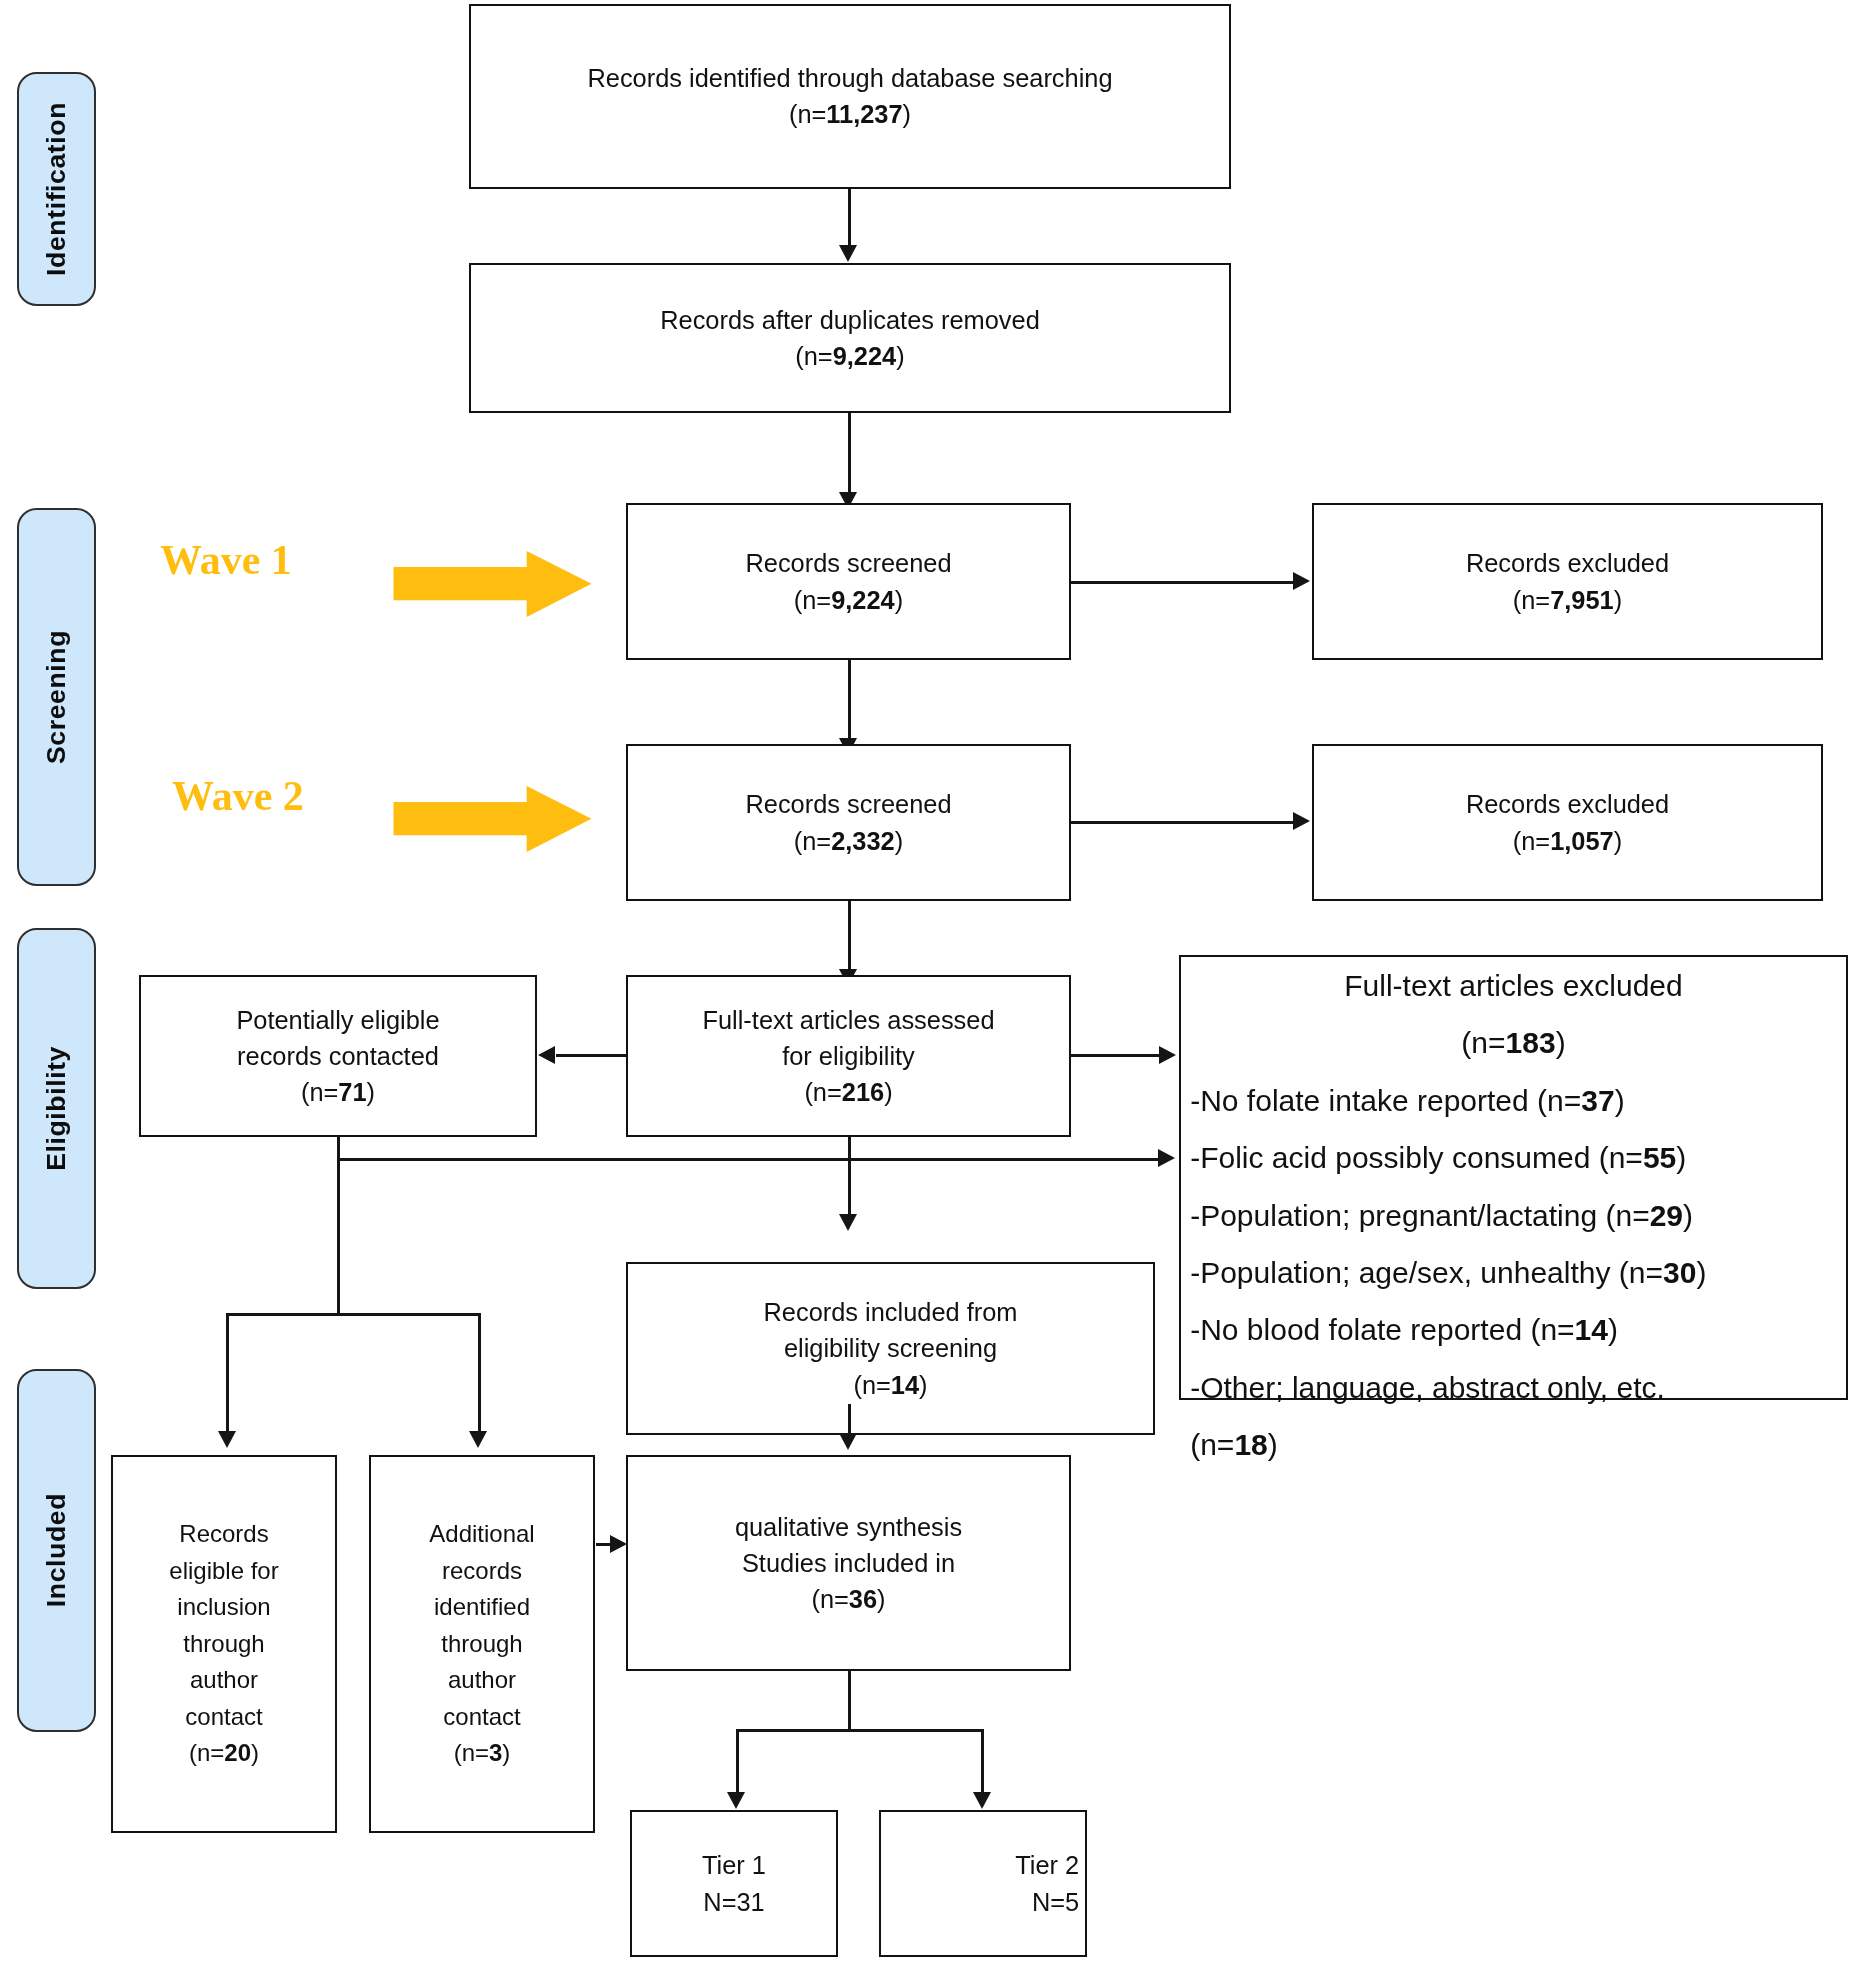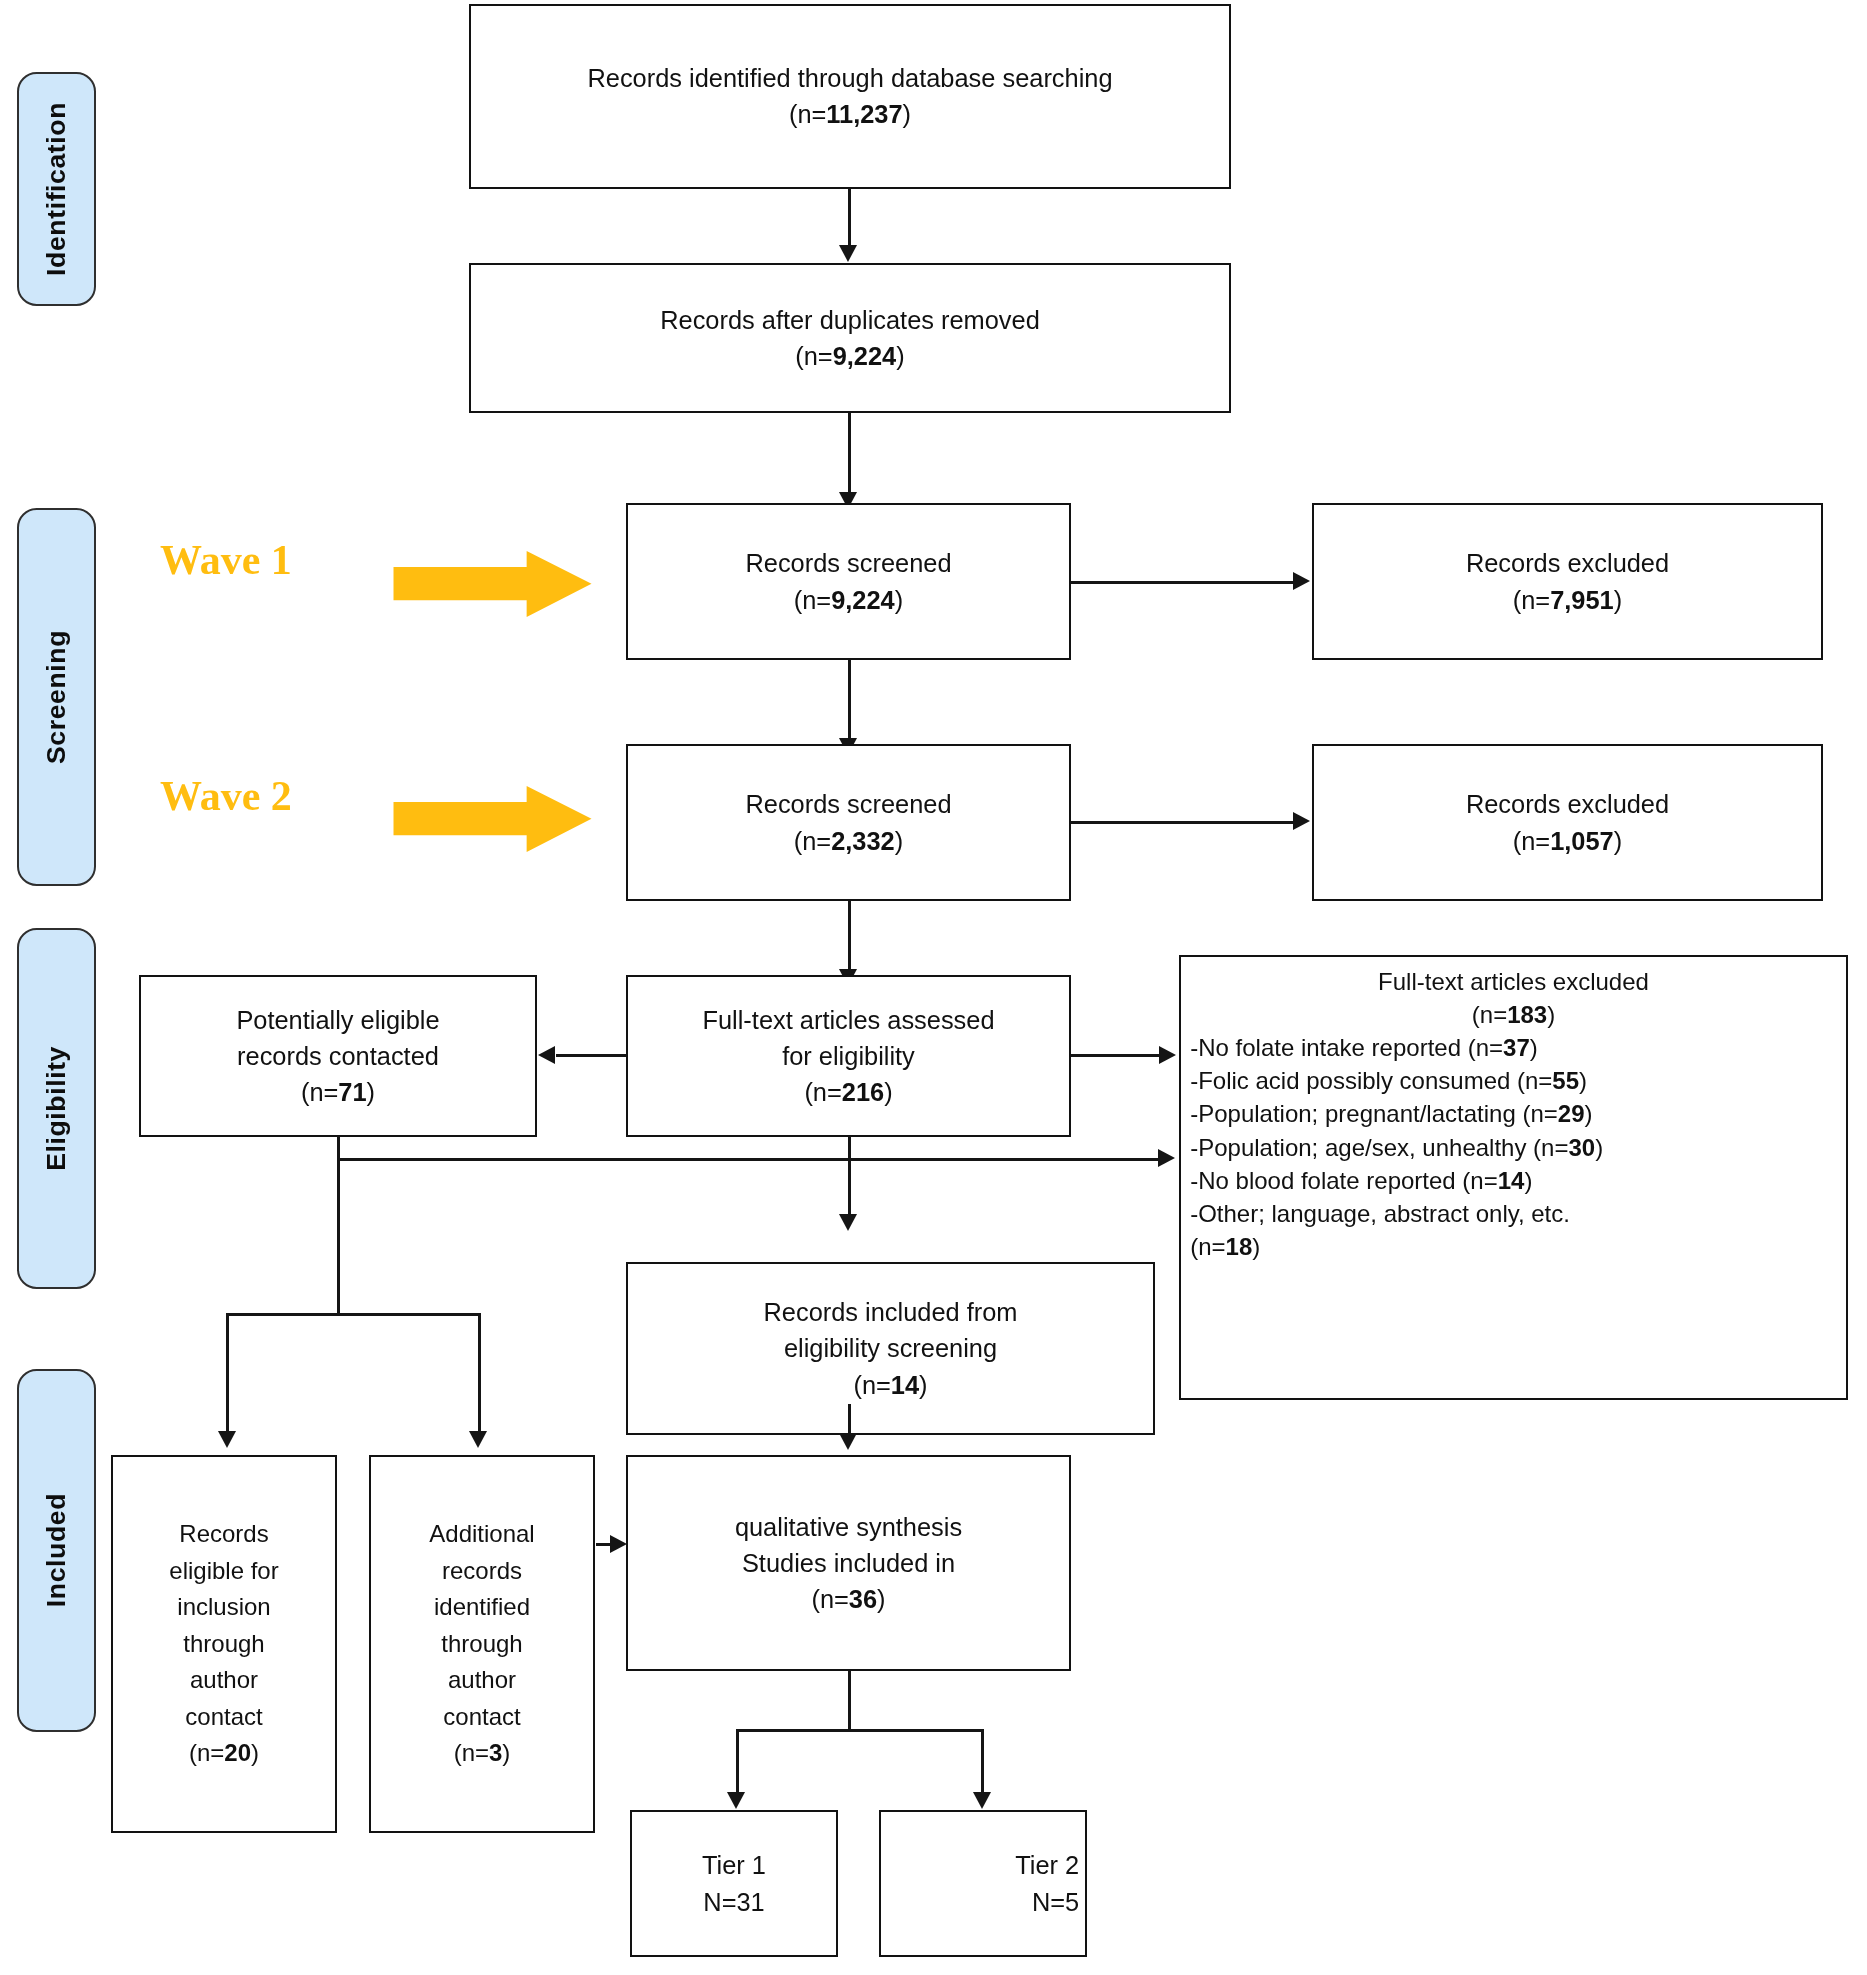--- a/index.html
+++ b/index.html
@@ -54,21 +54,21 @@
     font-size: 25.4px;
     line-height: 1.42;
     padding: 3.5px 5.8px;
   }
   .box .ln { display: block; width: 100%; }
   .box b { font-weight: bold; }
   .box.leftish { text-align: left; align-items: stretch; justify-content: flex-start; }
   .box.leftish .ln { text-align: left; }
   .box.leftish .ctr { text-align: center; }
   .box.tall-narrow { font-size: 24px; line-height: 1.52; }
-  .box.excl-list { font-size: 24px; line-height: 1.38; padding: 8px 9.2px; }
+  .box.excl-list { font-size: 30px; line-height: 1.38; padding: 8px 9.2px; gap: 16px; }
 
   
   .vline {
     position: absolute;
     width: 2.9px;
     background: #151515;
   }
   .hline {
     position: absolute;
     height: 2.9px;
@@ -161,21 +161,21 @@
   <div class="arrow-right" style="left:1293px; top:572px;"></div>
 
   <div class="box" style="left:1312px; top:503px; width:511px; height:157px;">
     <span class="ln">Records excluded</span>
     <span class="ln"><span>(n=</span><b>7,951</b><span>)</span></span>
   </div>
 
   <div class="vline" style="left:848px; top:660px; height:84px;"></div>
   <div class="arrow-down" style="left:839px; top:738px;"></div>
 
-  <div class="wave-label" style="left:160px; top:772px;">Wave 2</div>
+  <div class="wave-label" style="left:172px; top:772px;">Wave 2</div>
 
   <svg class="orange-arrow" style="left:393px; top:786px;" width="199" height="66" viewBox="0 0 345 115">
     <polygon points="0,28 232,28 232,0 345,57 232,115 232,86 0,86" fill="#FFBD10"></polygon>
   </svg>
 
   <div class="box" style="left:626px; top:744px; width:445px; height:157px;">
     <span class="ln">Records screened</span>
     <span class="ln"><span>(n=</span><b>2,332</b><span>)</span></span>
   </div>
 

